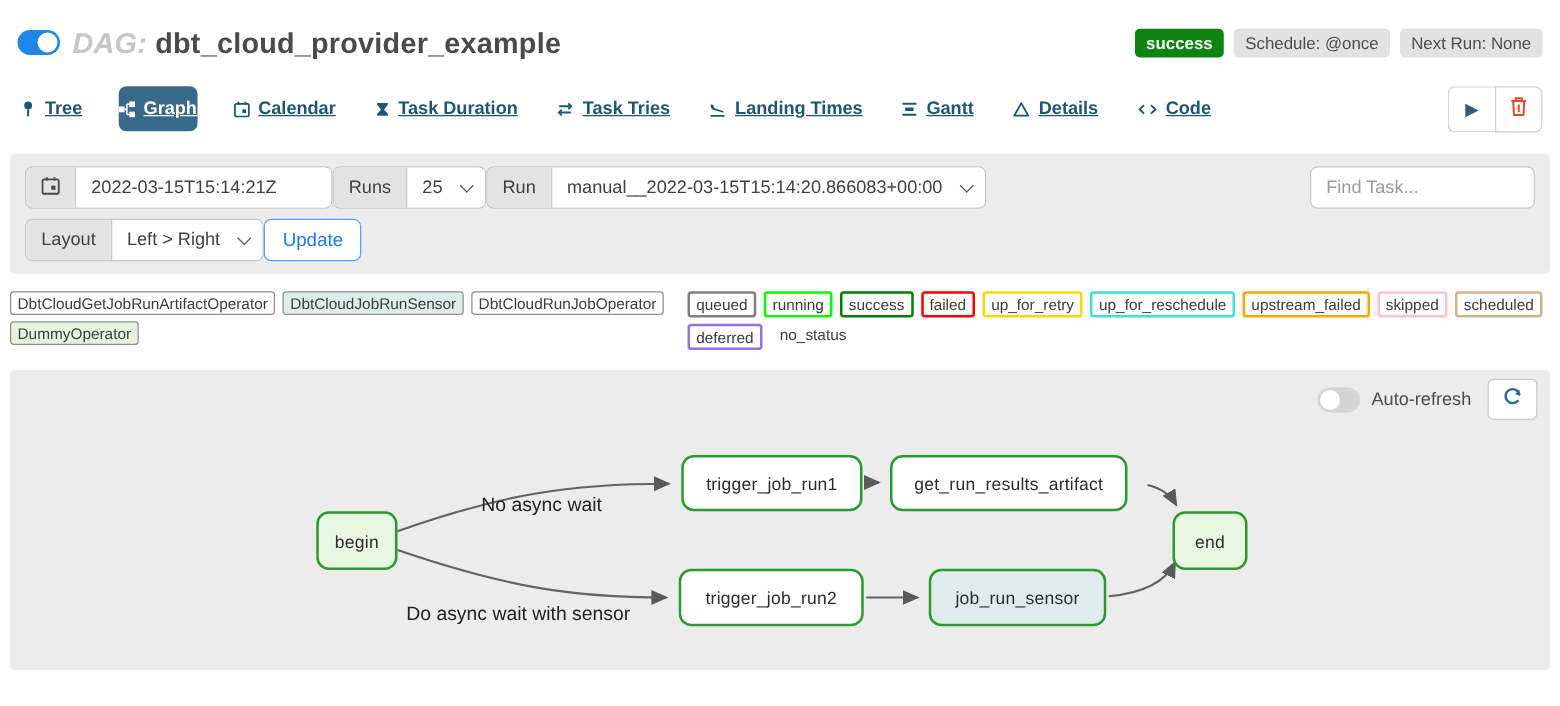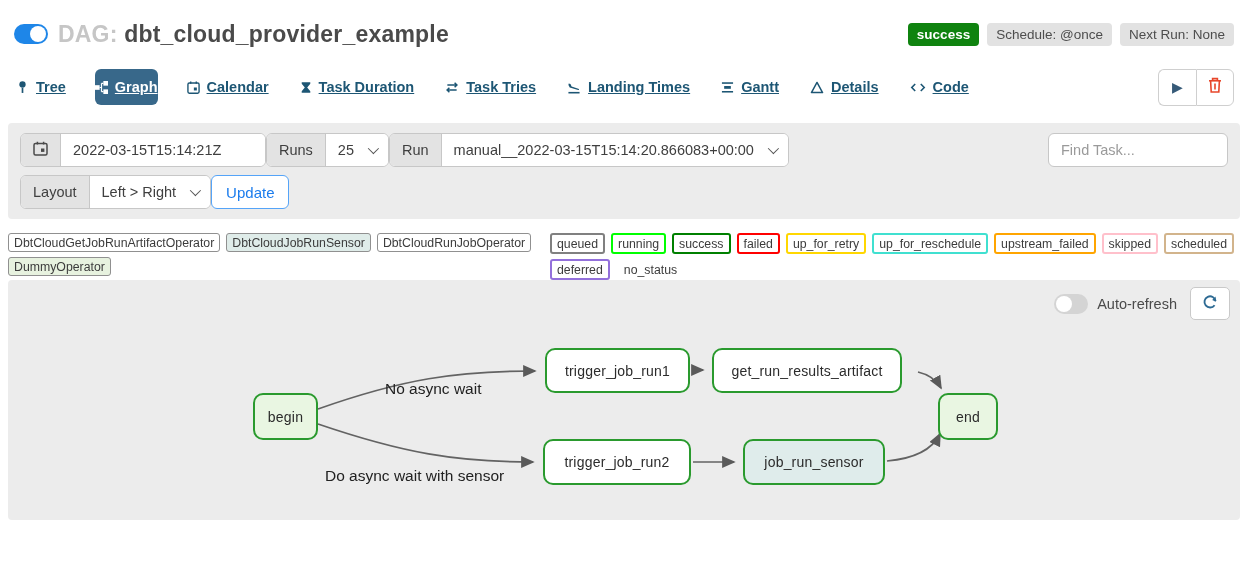--- a/index.html
+++ b/index.html
@@ -6,21 +6,21 @@
   body { width:1248px; height:565px; background:#fff; overflow:hidden;
          font-family:"Liberation Sans", sans-serif; color:#51504f; }
 
   
   .header { display:flex; align-items:center; padding:16px 14px 0 14px; height:52px; }
   .toggle { width:34px; height:20px; border-radius:10px; position:relative; flex:0 0 auto; cursor:pointer; }
   .toggle .knob { position:absolute; width:16px; height:16px; border-radius:50%; background:#fff; top:2px; }
   .toggle.on { background:#1e86e8; } .toggle.on .knob { right:2px; }
   .toggle.off { background:#d4d4d4; } .toggle.off .knob { left:2px; }
   .dag-title { margin-left:10px; font-size:23px; font-weight:bold; letter-spacing:0.2px; }
-  .dag-prefix { color:#c6c6c6; }
+  .dag-prefix { color:#c6c6c6;font-style:italic; }
   .dag-name { color:#4a4a4a; }
   .header-badges { margin-left:auto; display:flex; gap:8px; align-items:center; }
   .badge { font-size:13.5px; padding:4px 9px; border-radius:4px; background:#e2e2e2; color:#4d4d4d; white-space:nowrap; }
   .badge.success { background:#0f830f; color:#fff; font-weight:bold; }
 
   
   .tabbar { display:flex; align-items:center; padding:0 14px; height:46px; margin-top:12px; }
   .tabs { display:flex; align-items:center; gap:27px; }
   .tab { display:flex; align-items:center; gap:7px; color:#1d5674; font-size:14.5px; font-weight:bold;
          cursor:pointer; padding:10px 2px; border-radius:6px;text-decoration:underline; }
@@ -50,28 +50,28 @@
           transform:rotate(45deg) translateY(-2px); flex:0 0 auto; }
   .find-task { margin-left:auto; height:34px; width:180px; border:1px solid #c7c7c7; border-radius:6px;
                background:#fff; padding:0 12px; font-size:14.5px; }
   .find-task::placeholder { color:#9a9a9a; }
   .update-btn { height:34px; padding:0 14px; background:#fff; border:1.5px solid #55a4f8; border-radius:6px;
                 color:#1b7ced; font-size:15px; cursor:pointer; font-family:"Liberation Sans",sans-serif; }
 
   
   .legend { display:flex; margin:14px 6px 0 6px; padding:0 2px; align-items:flex-start; }
   .op-legend { width:542px; display:flex; flex-wrap:wrap; gap:5px 6px; }
-  .st-legend { flex:1; display:flex; flex-wrap:wrap; gap:5px 6px; align-items:center; }
+  .st-legend { flex:1; display:flex; flex-wrap:wrap; gap:5px 6px; align-items:flex-start; }
   .chip { font-size:12.3px; padding:1.5px 5px; border-radius:3px; color:#3c3c3c; white-space:nowrap; }
   .op-chip { border:1px solid #909090; background:#fff; }
   .st-chip { border:2px solid; background:#fff; }
   .st-chip.plain { border:none; background:transparent; padding-left:8px; }
 
   
-  .graph-panel { position:relative; margin:0 8px 0 8px; height:240px; background:#ececec; border-radius:4px; }
+  .graph-panel { position:relative; margin:16px 8px 0 8px; height:240px; background:#ececec; border-radius:4px; }
   .graph-ctrl { position:absolute; top:7px; right:10px; display:flex; align-items:center; gap:9px; z-index:3; }
   .auto-label { font-size:14.5px; color:#4a4a4a; }
   .refresh-btn { width:40px; height:33px; margin-left:4px; background:#fff; border:1px solid #c9c9c9;
                  border-radius:5px; display:flex; align-items:center; justify-content:center; cursor:pointer; }
   .edges { position:absolute; inset:0; width:100%; height:100%; }
   .node { position:absolute; border:2.5px solid #2a9a2e; border-radius:10px; display:flex; align-items:center;
           justify-content:center; font-size:14px; color:#2b2b2b; letter-spacing:0.2px; cursor:pointer; z-index:2; }
   .edge-label { position:absolute; font-size:15.5px; color:#222; white-space:nowrap; z-index:1; }
 </style>
 </head>

